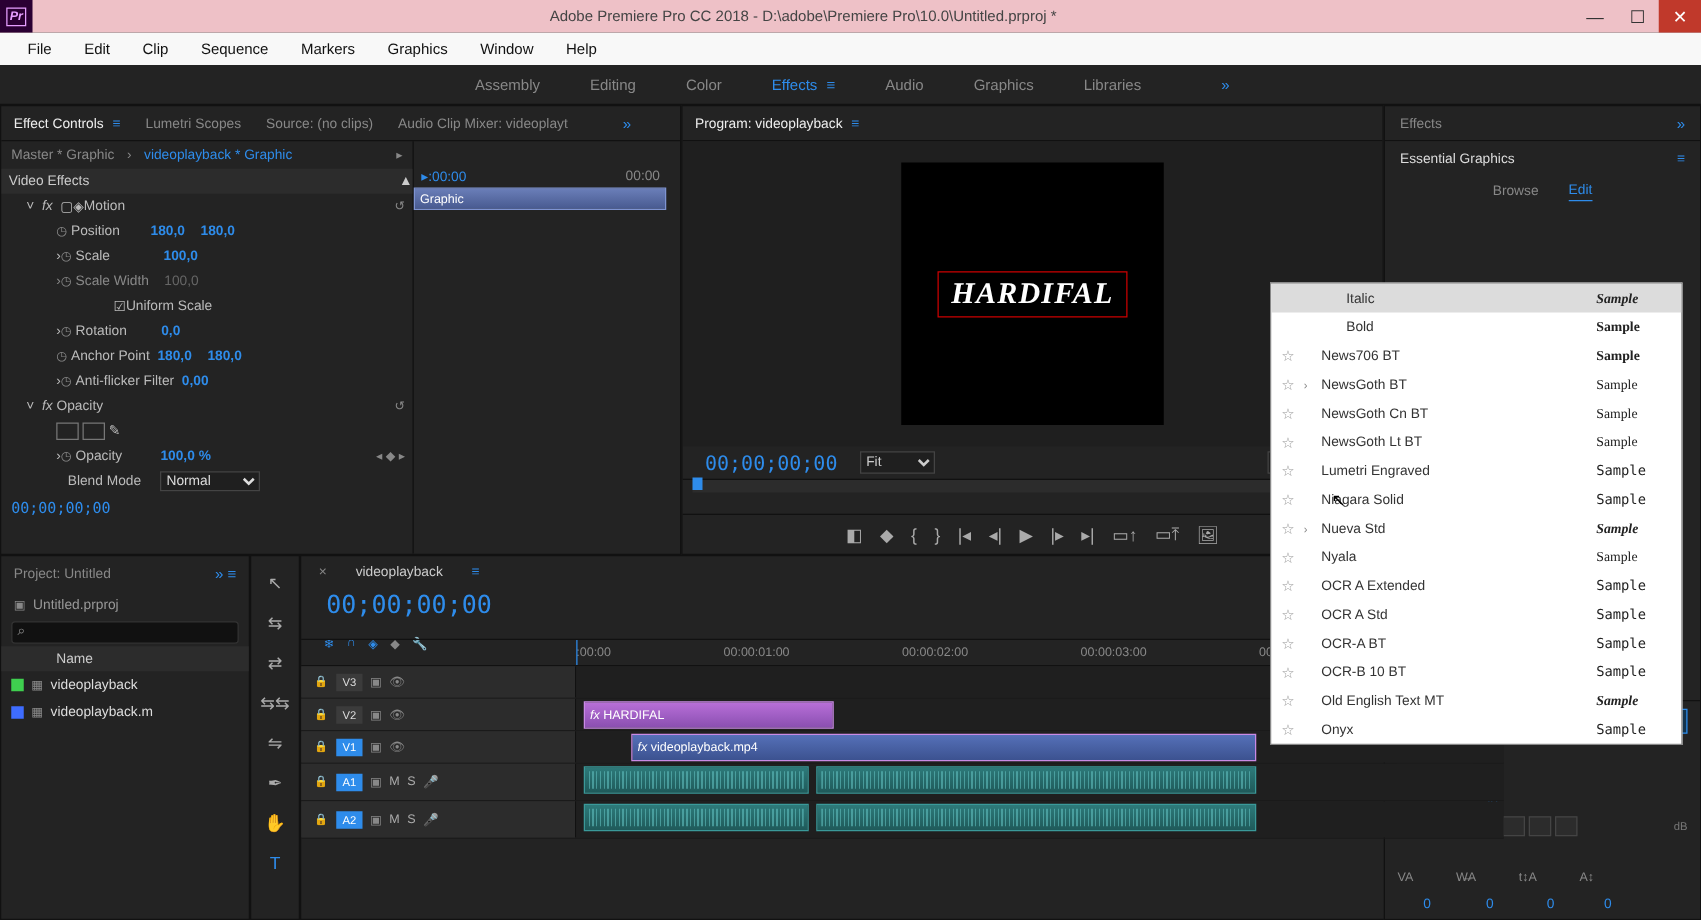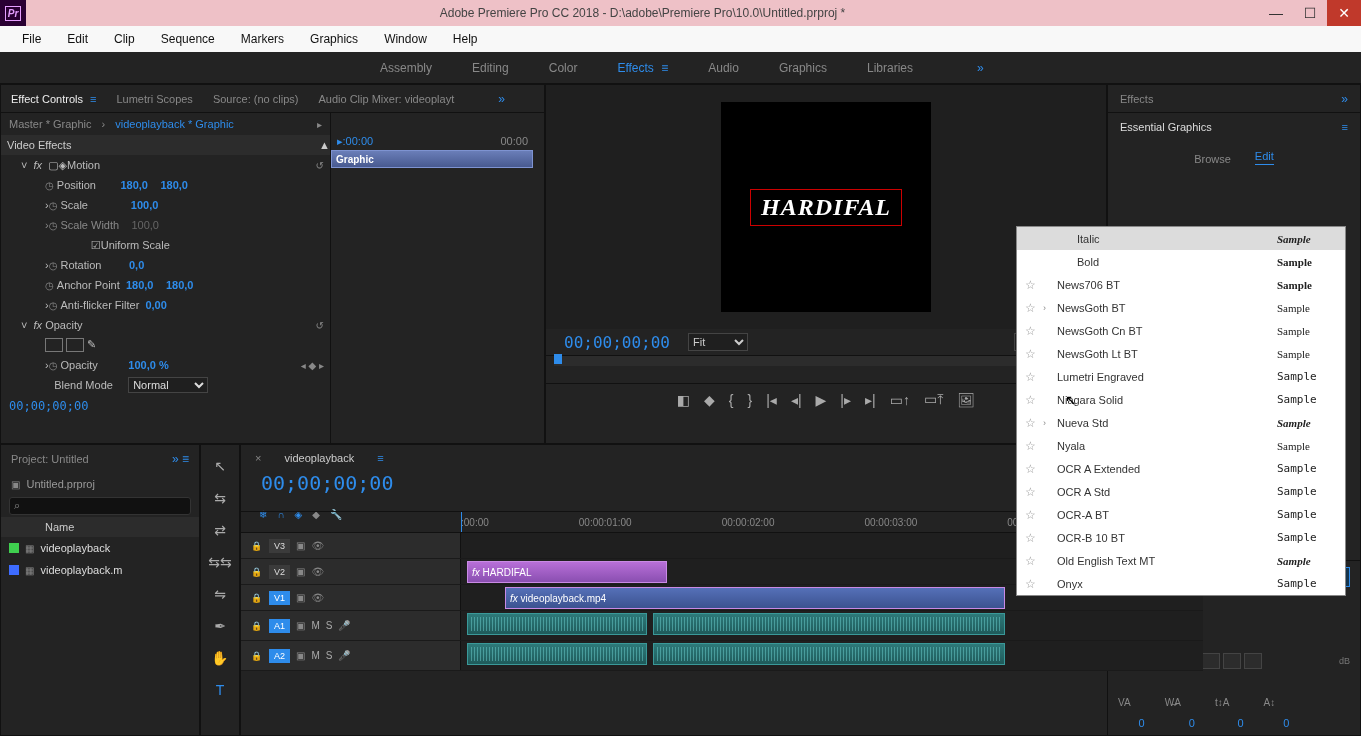--- a/index.html
+++ b/index.html
@@ -28,41 +28,41 @@
 .ec-header .sel { color: #2e8ceb; }
 .ec-row { height: 20px; display: flex; align-items: center; padding: 0 6px; font-size: 11px; color: #bbb; }
 .ec-section { background: #2c2c2c; font-size: 11px; padding-left: 6px; height: 20px; display: flex; align-items: center; }
 .ec-val { color: #2e8ceb; display: inline-block; min-width: 40px; font-weight: bold; }
 .indent1 { padding-left: 20px; }
 .indent2 { padding-left: 44px; }
 .blend-select { background: #1f1f1f; color: #ddd; border: 1px solid #444; font-size: 11px; width: 80px; height: 16px; }
 .opacity-icons span { display:inline-block; width:18px; height:14px; border:1px solid #777; margin-right:3px; }
 .ec-right { flex: 1; padding-top: 22px; }
 .ec-timeline-hdr { color: #2e8ceb; font-size: 11px; padding: 0 6px; }
-.ec-clip-bar { margin-top: 2px; height: 18px; background: linear-gradient(#6a7eb8, #485a90); border: 1px solid #7e93d1; font-size: 10px; color: #fff; display: flex; align-items: center; padding-left: 4px; width: 95%; font-weight: bold; }
+.ec-clip-bar { margin-top: 2px; height: 18px; background: linear-gradient(#6a7eb8, #485a90); border: 1px solid #7e93d1; font-size: 10px; color: #fff; display: flex; align-items: center; padding-left: 4px; width: 95%; }
 .tc { color: #2e8ceb; font-family: monospace; font-size: 12px; padding: 4px 8px; }
 
 .program { display: flex; flex-direction: column; height: calc(100% - 28px); }
 .monitor { flex: 1; display: flex; align-items: center; justify-content: center; background: #1f1f1f; }
 .monitor-frame { width: 210px; height: 210px; background: #000; display: flex; align-items: center; justify-content: center; }
 .hardifal-box { border: 1px solid #c00; padding: 4px 10px; }
 .hardifal { color: #fff; font-size: 24px; font-weight: bold; font-style: italic; font-family: "Times New Roman", serif; letter-spacing: 1px; }
 .monitor-ctrl { height: 26px; display: flex; align-items: center; padding: 0 10px; gap: 10px; }
 .fit-sel { background: #1f1f1f; color: #ccc; border: 1px solid #444; height: 18px; font-size: 11px; width: 60px; }
 .scrub { height: 28px; padding: 0 8px; background:#232323; border-top:1px solid #111;}
 .scrub-bar { height: 10px; background: #2c2c2c; position: relative; }
 .scrub-bar .playhead { width: 8px; height: 10px; background: #2e8ceb; position: absolute; left: 0; top:-2px; }
 .transport { height: 32px; display: flex; align-items: center; justify-content: center; gap: 14px; color: #aaa; font-size: 14px; border-top:1px solid #111;}
 
 .rightcol { grid-column: 3; grid-row: 1 / span 2; display: flex; flex-direction: column; }
 .r-tabs { height: 28px; display: flex; align-items: center; padding: 0 12px; color: #888; border-bottom:1px solid #111;}
 .essential { flex: 1; background: #232323; display: flex; flex-direction: column; }
 .ess-tabs { height: 28px; display: flex; align-items: center; padding: 0 12px; justify-content: space-between; color: #ddd; }
 .ess-tabs .burger { color: #2e8ceb; }
-.ess-subtabs { display: flex; justify-content: center; gap: 24px; height: 24px; align-items: flex-end; color: #888; }
+.ess-subtabs { display: flex; justify-content: center; gap: 24px; height: 24px; align-items: center; color: #888; }
 .ess-subtabs .active { color: #2e8ceb; border-bottom: 1px solid #2e8ceb; display:inline-block; padding-bottom:2px;}
 .text-props { padding: 6px 10px; display: flex; flex-direction: column; gap: 6px; }
 .font-sel { background: #1a1a1a; color: #fff; border: 1px solid #2e8ceb; height: 20px; font-size: 11px; width: 100%; }
 .row-flex { display: flex; gap: 8px; align-items: center; }
 .dd-sm { background: #1f1f1f; color: #ccc; border: 1px solid #444; height: 18px; font-size: 11px; width: 60px; }
 .num-link { color: #2e8ceb; font-size: 11px; margin-top: 42px; }
 .align-btns { display: flex; gap: 3px; }
 .align-btn { width: 18px; height: 16px; border: 1px solid #444; background:#2c2c2c; }
 .align-btn.on { background:#2e8ceb; }
 
@@ -194,20 +194,23 @@
         <div class="tc">00;00;00;00</div>
       </div>
       <div class="ec-right">
         <div class="ec-timeline-hdr">▸<span>:00:00</span><span style="float:right;color:#888;margin-right:10px">00:00</span></div>
         <div class="ec-clip-bar">Graphic</div>
       </div>
     </div>
   </div>
 
   <div class="panel">
+    <div class="panel-tabs">
+      <span class="active"><span>Program: videoplayback</span> <span class="burger">≡</span></span>
+    </div>
     <div class="program">
       <div class="monitor">
         <div class="monitor-frame">
             <div class="hardifal-box"><span class="hardifal">HARDIFAL</span></div>
           </div>
       </div>
       <div class="monitor-ctrl">
         <span class="tc" style="font-size:16px">00;00;00;00</span>
         <select class="fit-sel"><option>Fit</option></select>
         <span class="flex-sp"></span>

